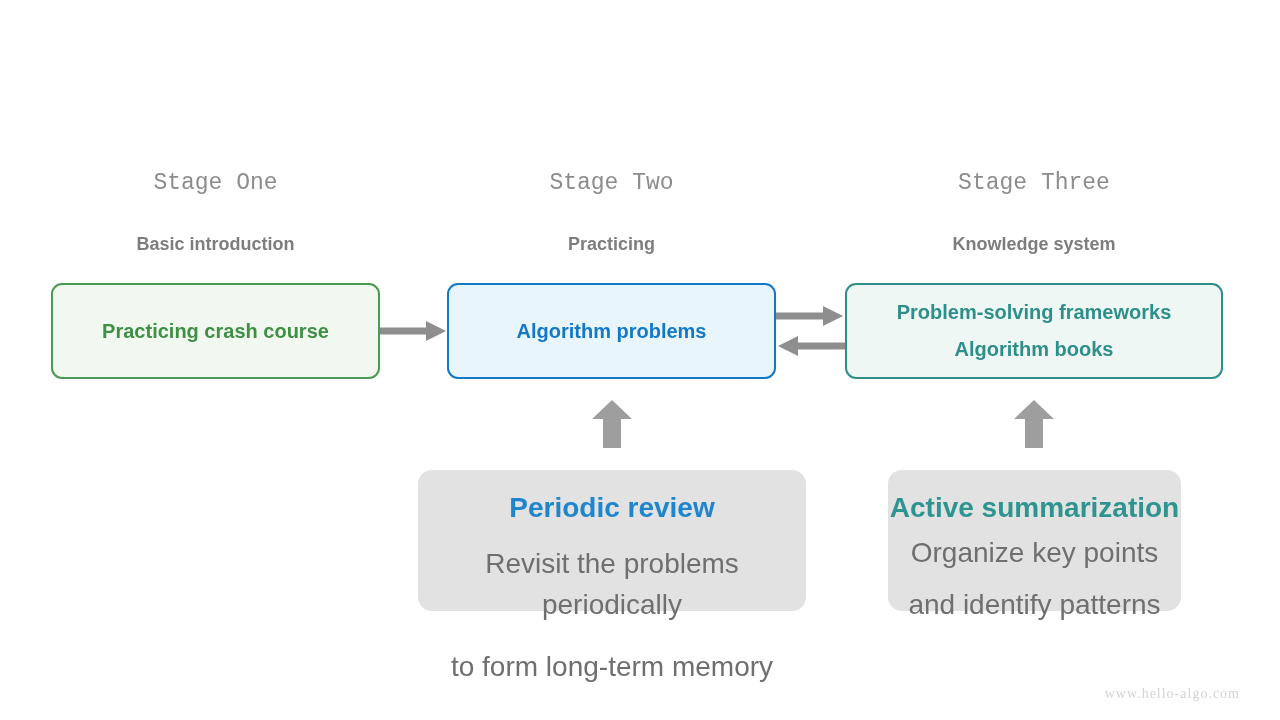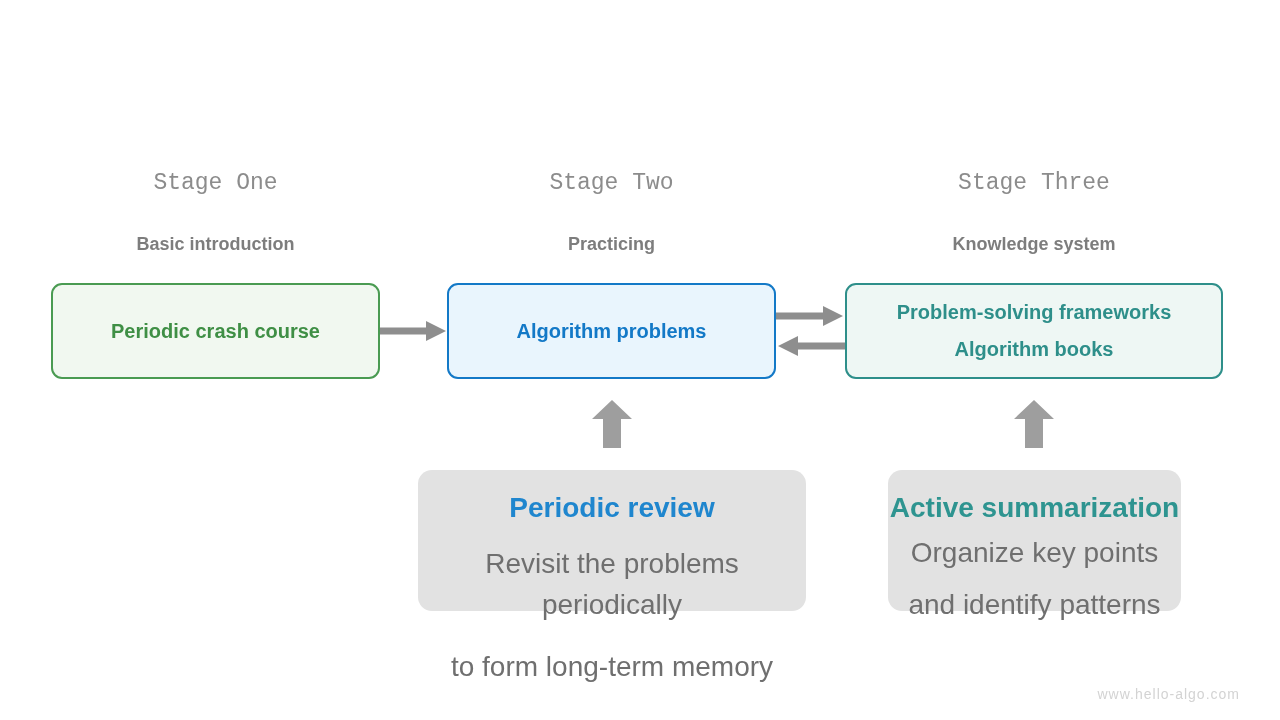--- a/index.html
+++ b/index.html
@@ -116,21 +116,21 @@
 
   .arrow-svg {
     position: absolute;
     overflow: visible;
   }
 
   .watermark {
     position: absolute;
     right: 40px;
     bottom: 18px;
-    font-family: Liberation Sans, sans-serif;
+    font-family: Liberation Serif, serif;
     font-size: 14px;
     letter-spacing: 1px;
     color: #d3d3d3;
     white-space: nowrap;
   }
 </style>
 </head>
 <body>
 
 <div class="stage-col" style="left:51px; top:172px; width:329px;">
@@ -142,21 +142,21 @@
   <div class="stage-title">Stage Two</div>
   <div class="stage-sub">Practicing</div>
 </div>
 
 <div class="stage-col" style="left:845px; top:172px; width:378px;">
   <div class="stage-title">Stage Three</div>
   <div class="stage-sub">Knowledge system</div>
 </div>
 
 <div class="node" id="node-crash-course">
-  <div class="node-line">Periodic crash course</div>
+  <div class="node-line">Practicing crash course</div>
 </div>
 
 <div class="node" id="node-problems">
   <div class="node-line">Algorithm problems</div>
 </div>
 
 <div class="node" id="node-frameworks">
   <div class="node-line">Problem-solving frameworks</div>
   <div class="node-line">Algorithm books</div>
 </div>

